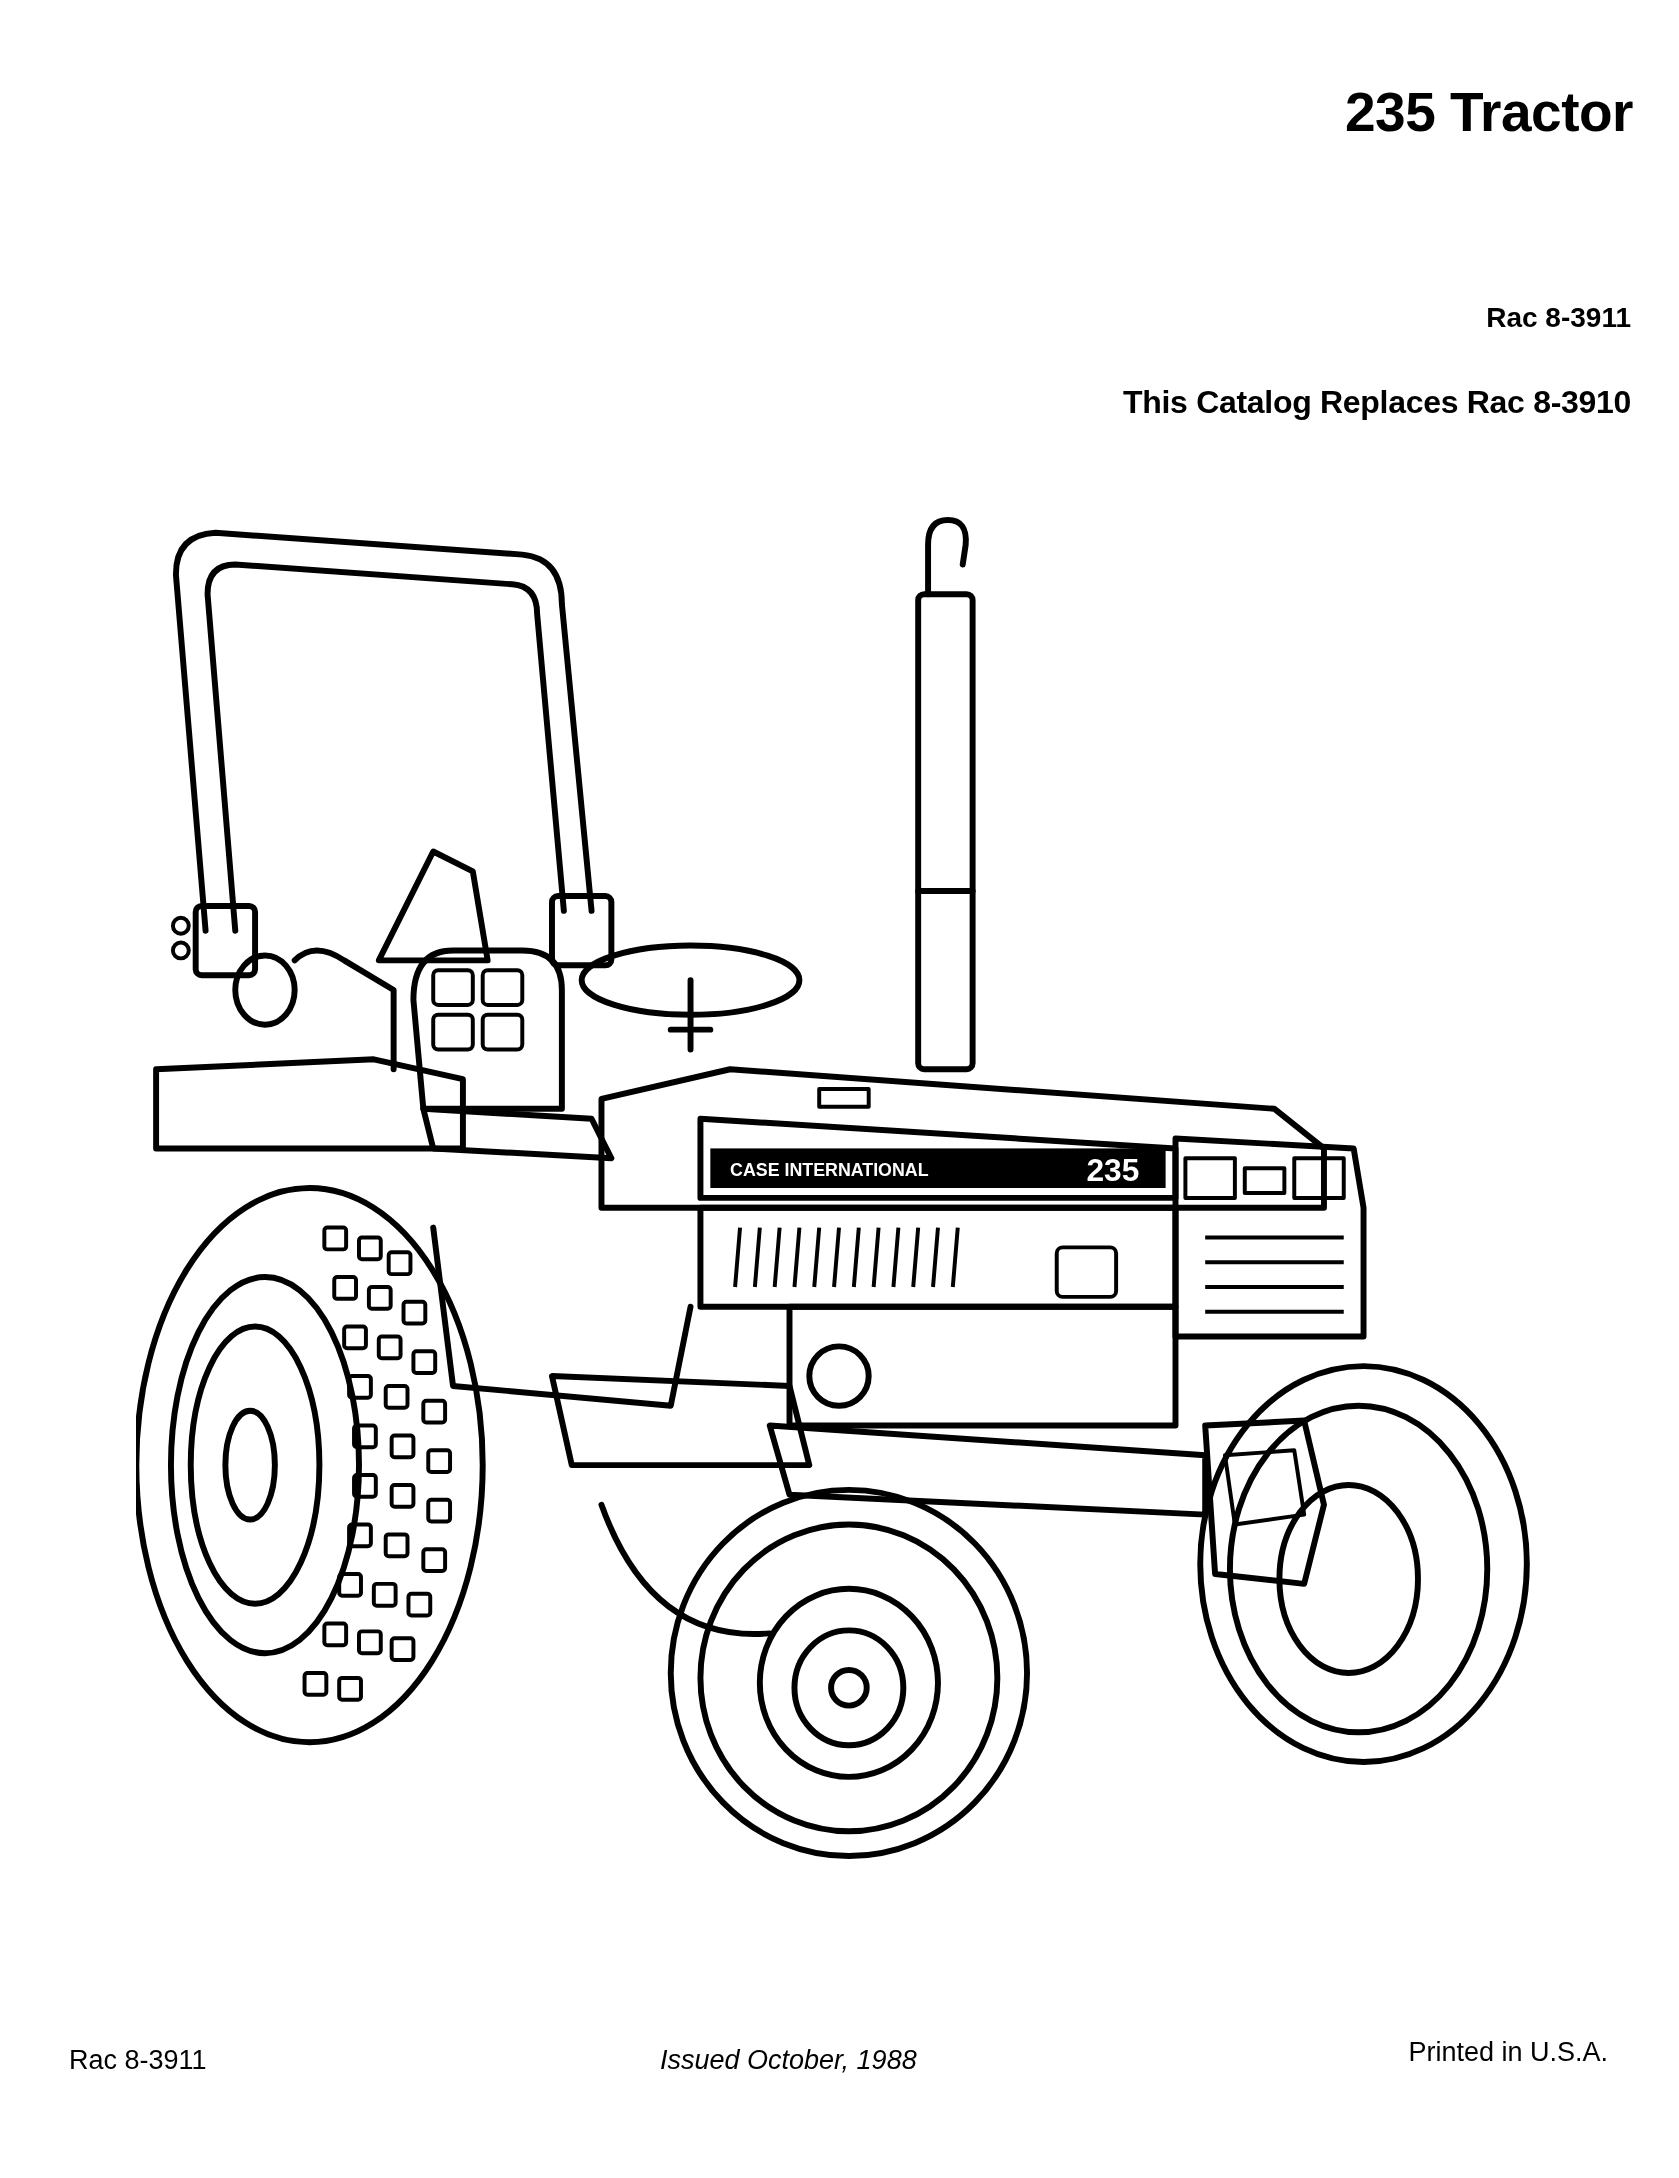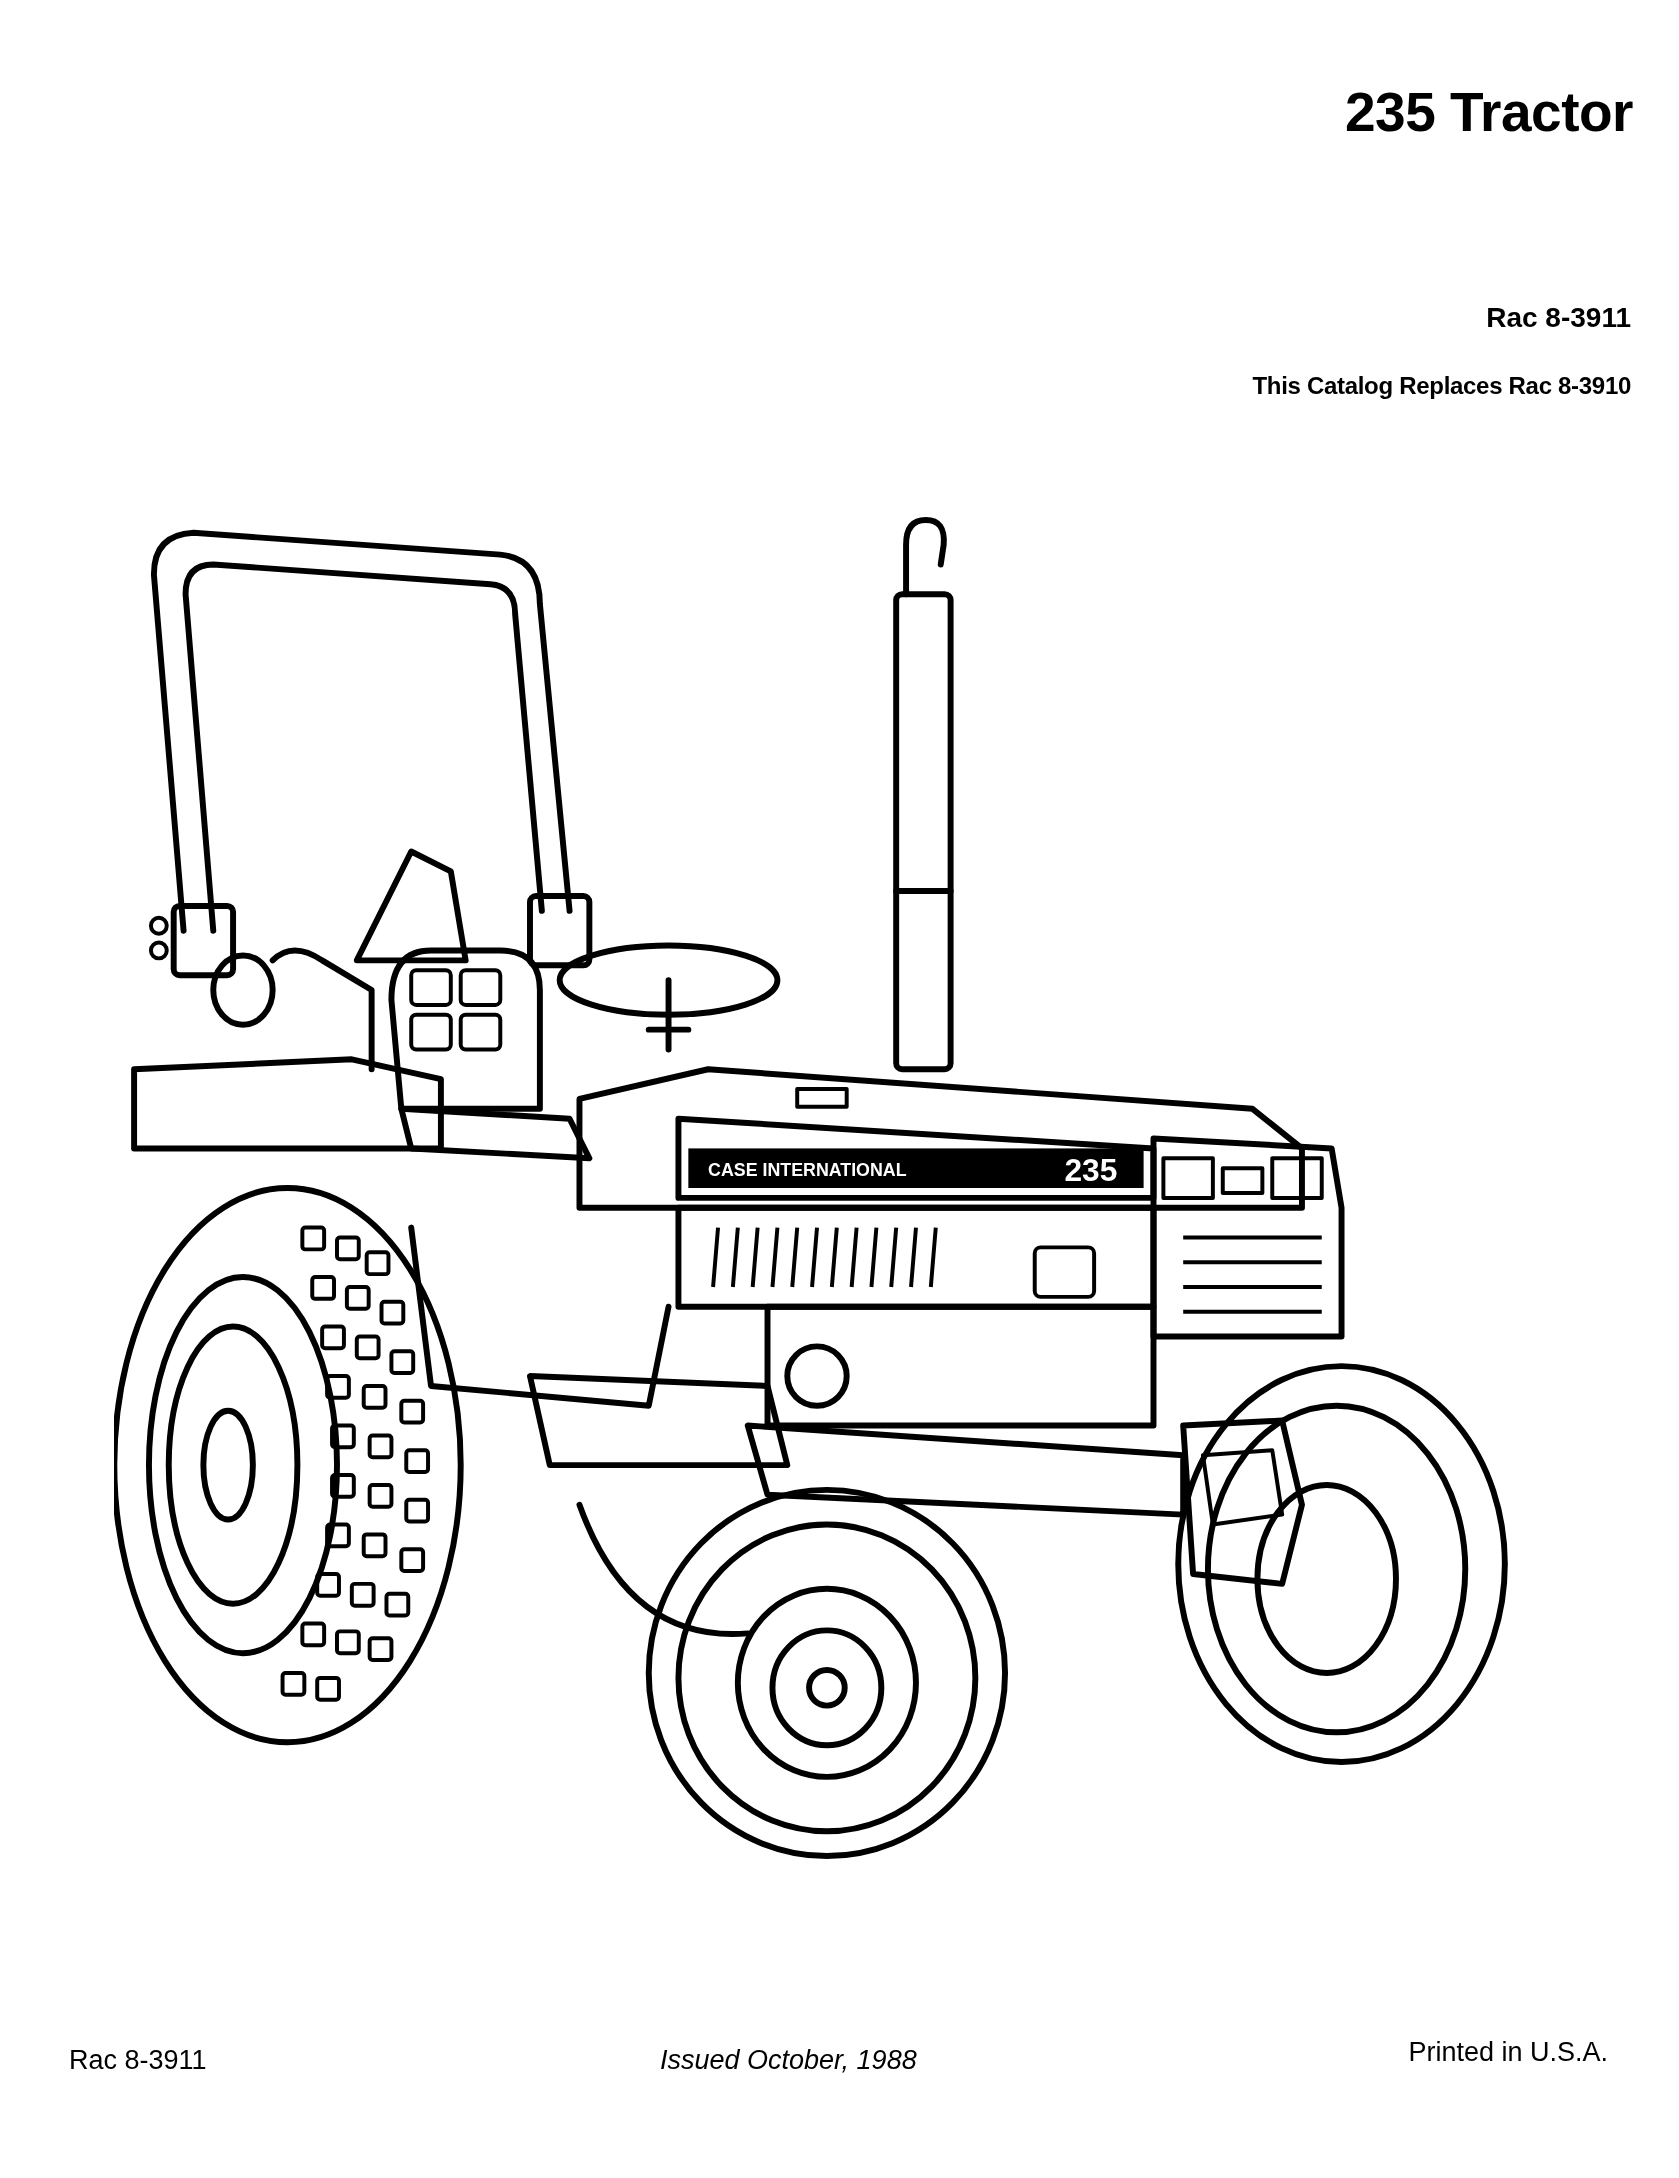--- a/index.html
+++ b/index.html
@@ -1,21 +1,21 @@
 <!DOCTYPE html>
 <html><head>
 <meta charset="utf-8">
 <style>
   html, body { margin:0; padding:0; background:#ffffff; }
   body { width:1679px; height:2178px; position:relative; overflow:hidden; font-family:"Liberation Sans", sans-serif; color:#000; }
   .title-block { position:absolute; right:46px; top:81px; text-align:right; }
   .title-line { font-size:55px; font-weight:bold; line-height:63px; letter-spacing:-0.5px; }
   .rac-top { position:absolute; right:48px; top:302px; font-size:28px; font-weight:bold; }
-  .replaces { position:absolute; right:48px; top:372px; font-size:24px; font-weight:bold; letter-spacing:-0.3px; }
-  .illustration { position:absolute; left:114px; top:515px; width:1406px; height:1346px; }
+  .replaces { position:absolute; right:48px; top:384px; font-size:32px; font-weight:bold; letter-spacing:-0.3px; }
+  .illustration { position:absolute; left:136px; top:515px; width:1406px; height:1346px; }
   .footer-item { position:absolute; top:2045px; font-size:27px; }
   .footer-left { left:69px; }
   .footer-center { left:660px;font-style:italic; }
   .footer-right { right:71px; top:2037px;text-align:center; }
   svg .l { fill:none; stroke:#000; stroke-width:6; stroke-linejoin:round; stroke-linecap:round; }
   svg .t { fill:none; stroke:#000; stroke-width:4; stroke-linejoin:round; }
   svg .f { fill:#000; }
 </style>
 </head>
 <body>

